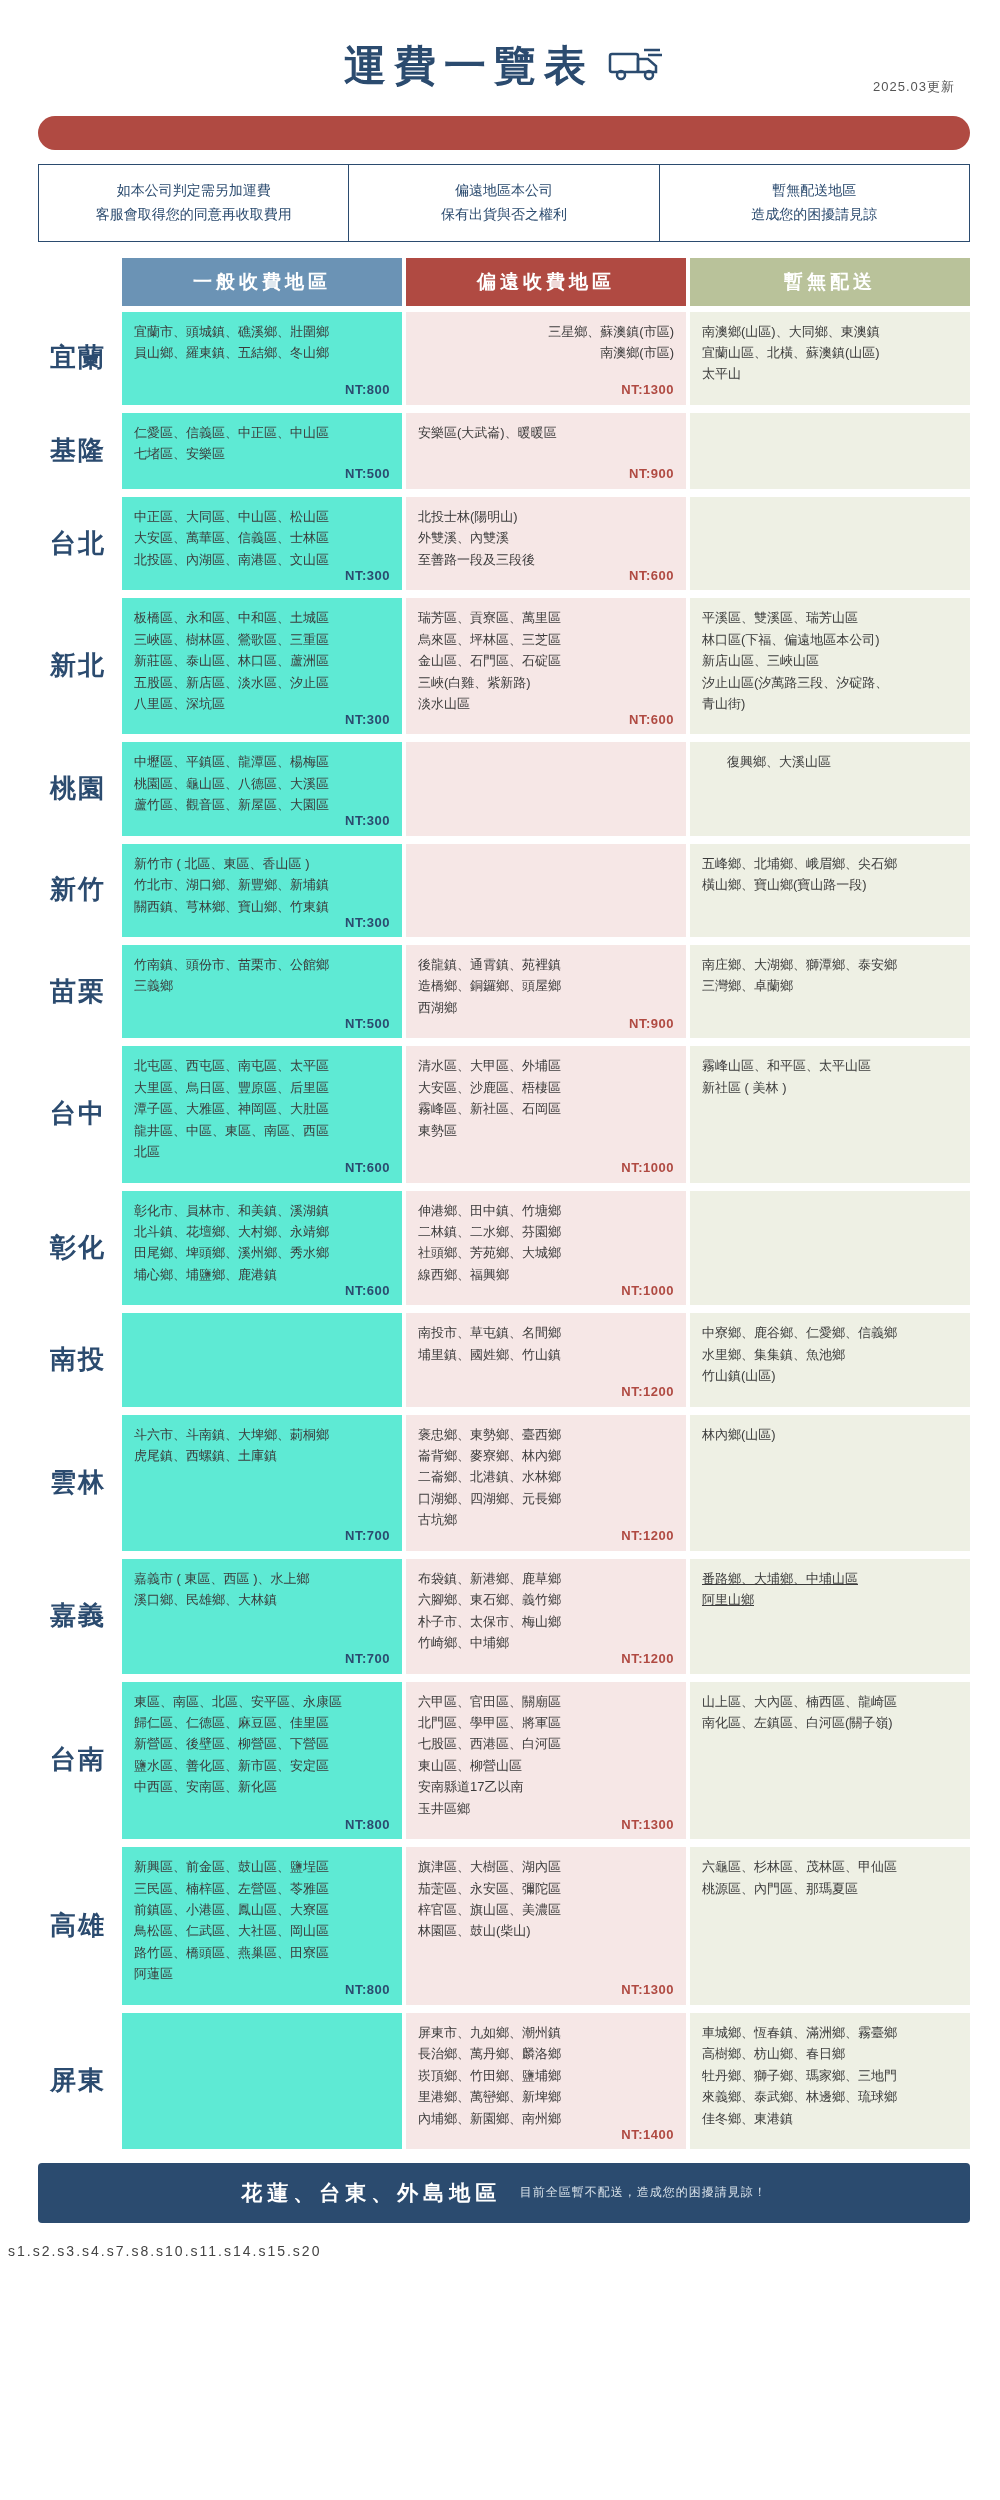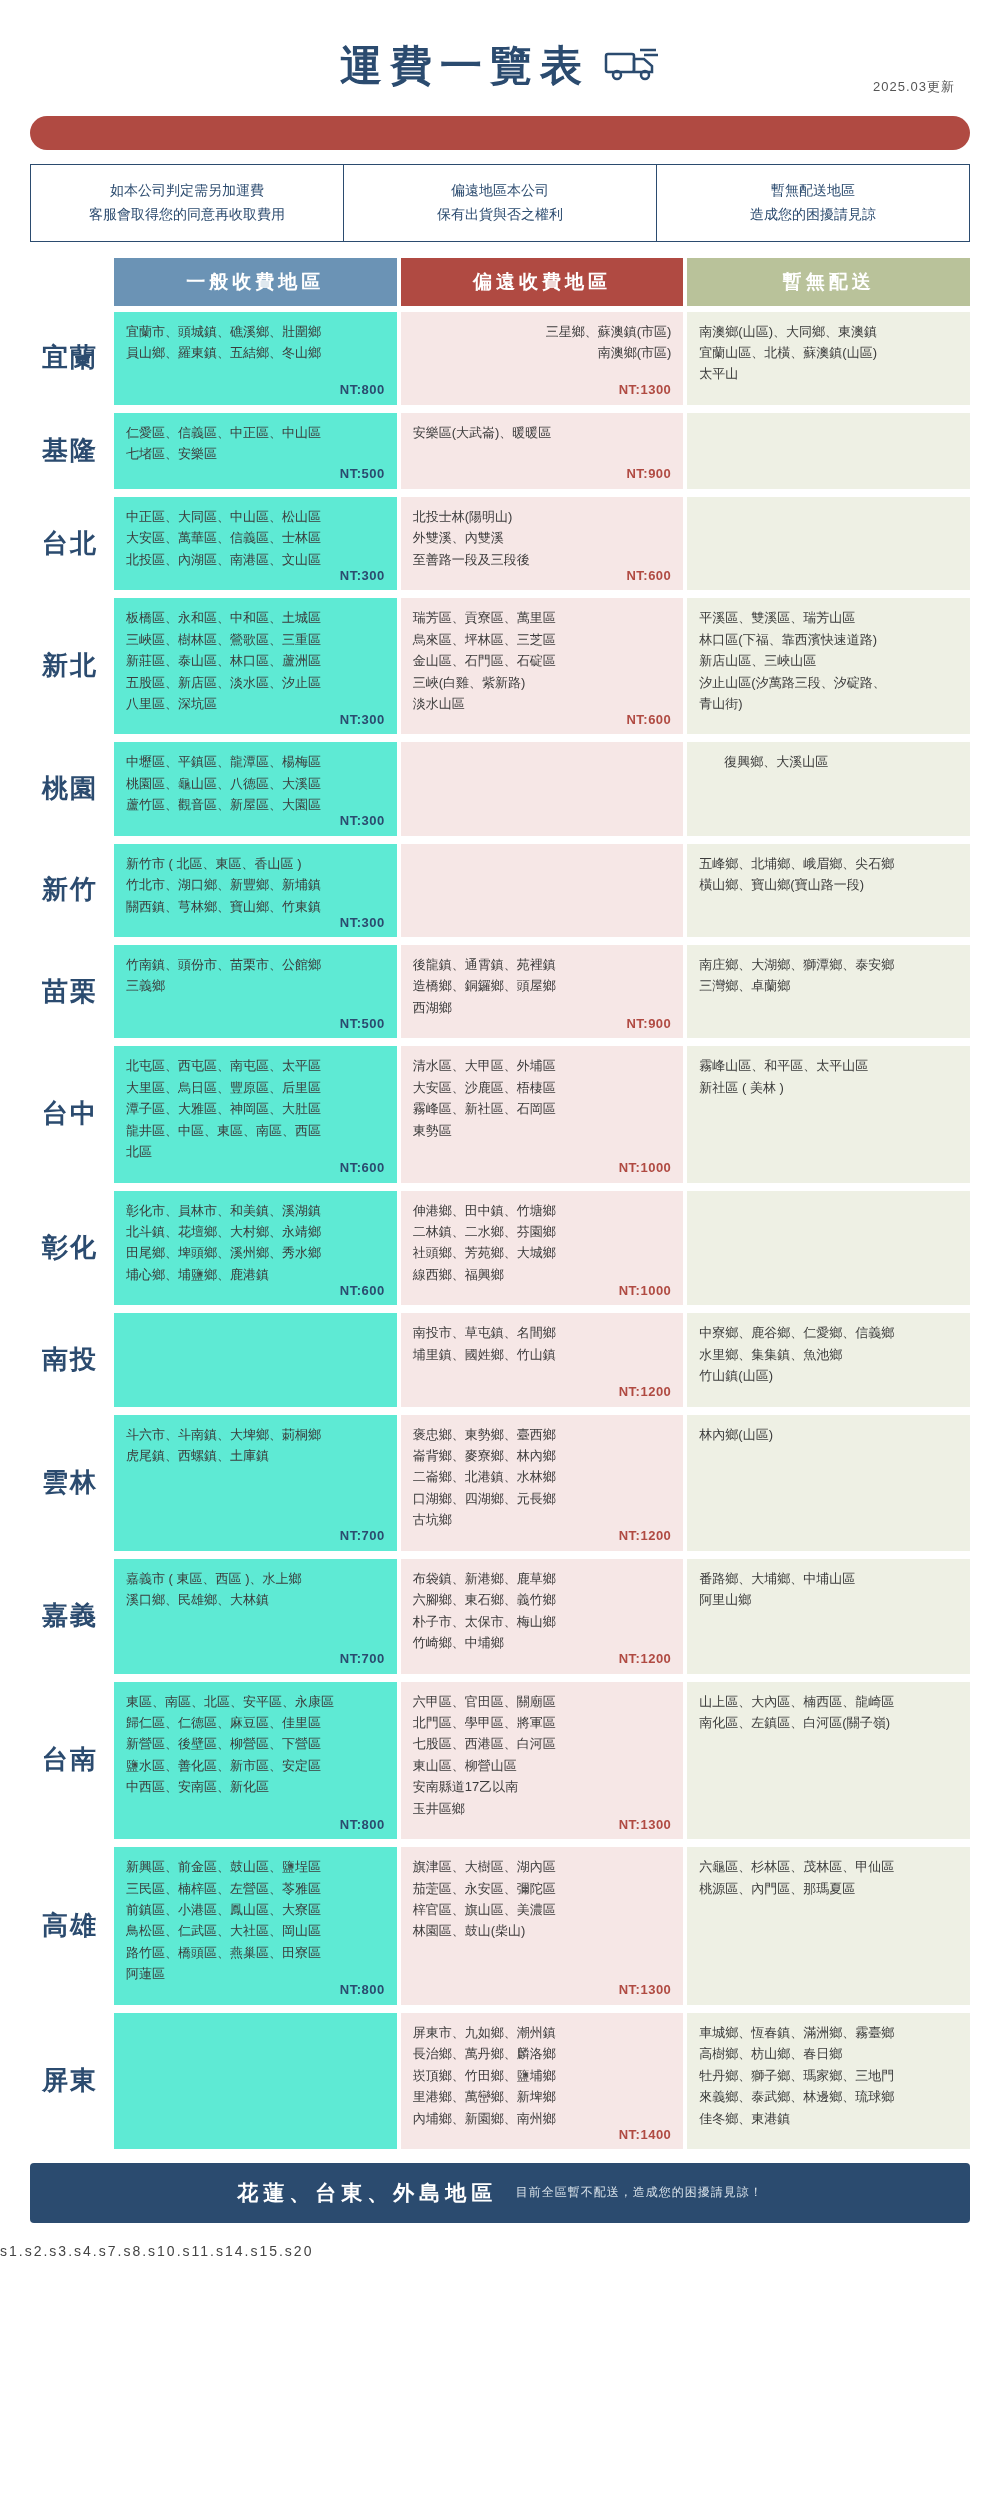--- a/index.html
+++ b/index.html
@@ -6,21 +6,21 @@
   body {
     margin: 0;
     width: 1000px;
     background: #ffffff;
     font-family: "Liberation Sans", "DejaVu Sans", sans-serif;
     color: #333;
   }
   .page {
     width: 1000px;
     min-height: 2500px;
-    padding: 0 0 20px 0;
+    padding: 0 0 20px 8px;
     position: relative;
   }
 
   
   .header {
     position: relative;
     padding: 38px 0 10px 0;
     text-align: center;
   }
   .title-row {
@@ -280,21 +280,21 @@
           <div class="cell c2">
             <div style="white-space: pre-line;">瑞芳區、貢寮區、萬里區
 烏來區、坪林區、三芝區
 金山區、石門區、石碇區
 三峽(白雞、紫新路)
 淡水山區</div>
             <div class="price">NT:600</div>
           </div>
           <div class="cell c3">
             <div style="white-space: pre-line;">平溪區、雙溪區、瑞芳山區
-林口區(下福、靠西濱快速道路)
+林口區(下福、偏遠地區本公司)
 新店山區、三峽山區
 汐止山區(汐萬路三段、汐碇路、
 青山街)</div>
           </div>
         </div>
       </div>
       <div class="group">
         <div class="row">
           <div class="rowlabel">桃園</div>
           <div class="cell c1">
@@ -446,21 +446,21 @@
             <div class="price">NT:700</div>
           </div>
           <div class="cell c2">
             <div style="white-space: pre-line;">布袋鎮、新港鄉、鹿草鄉
 六腳鄉、東石鄉、義竹鄉
 朴子市、太保市、梅山鄉
 竹崎鄉、中埔鄉</div>
             <div class="price">NT:1200</div>
           </div>
           <div class="cell c3">
-            <div style="white-space: pre-line;">番路鄉、大埔鄉、中埔山區
+            <div style="white-space: pre-line; text-decoration: underline;">番路鄉、大埔鄉、中埔山區
 阿里山鄉</div>
           </div>
         </div>
       </div>
       <div class="group">
         <div class="row">
           <div class="rowlabel">台南</div>
           <div class="cell c1">
             <div style="white-space: pre-line;">東區、南區、北區、安平區、永康區
 歸仁區、仁德區、麻豆區、佳里區

